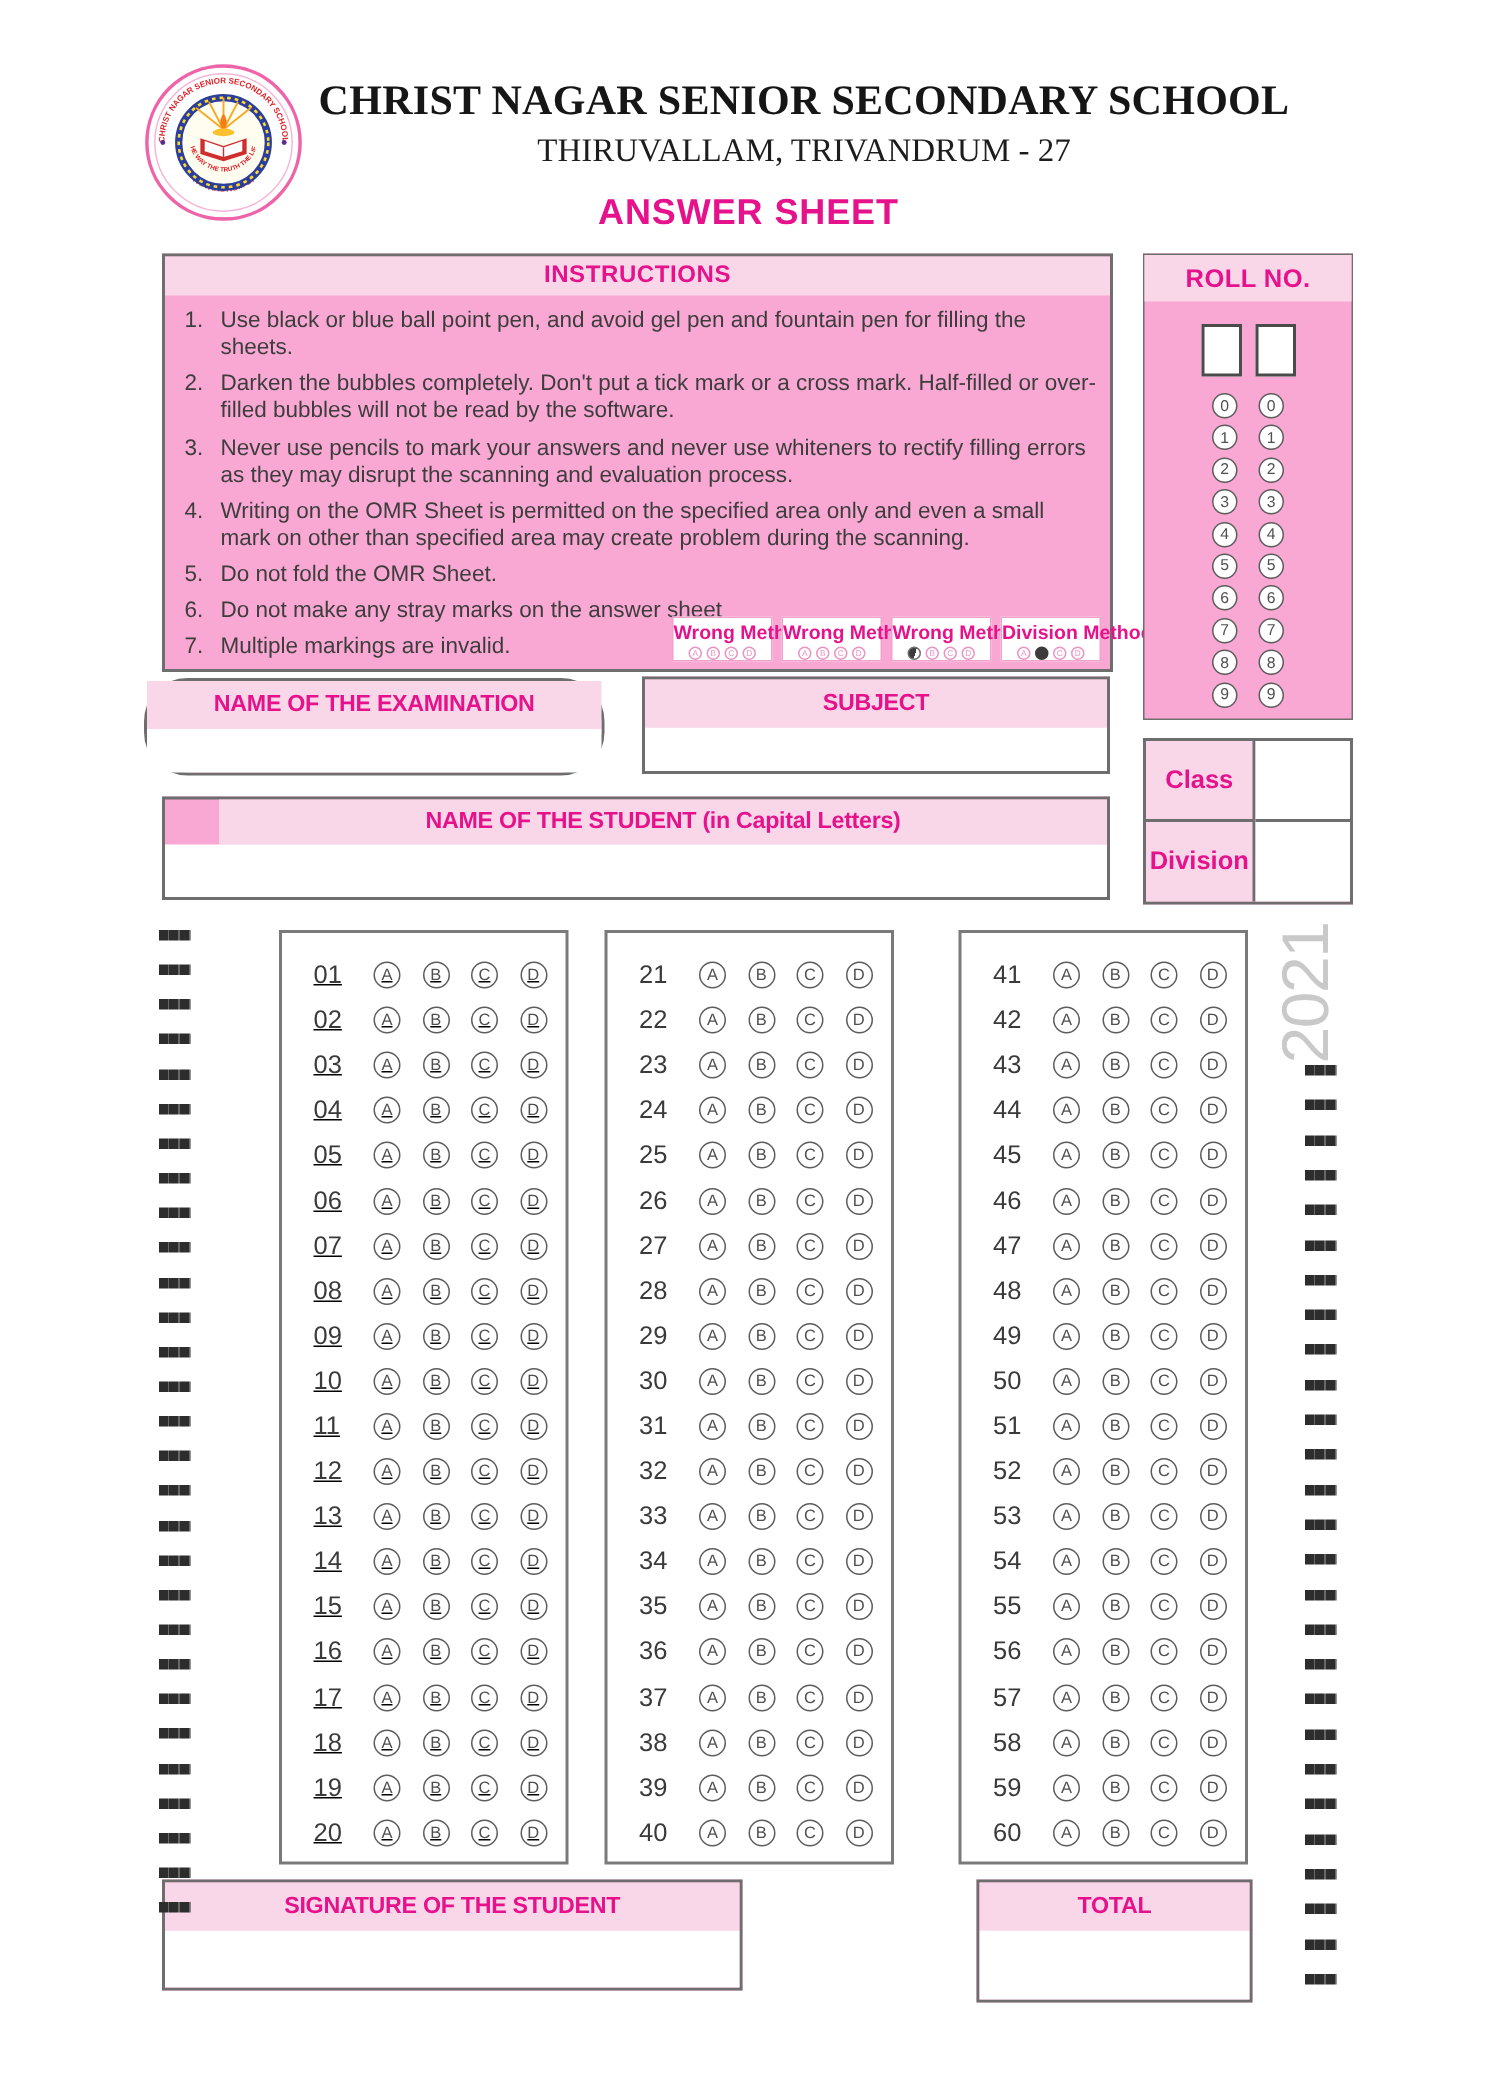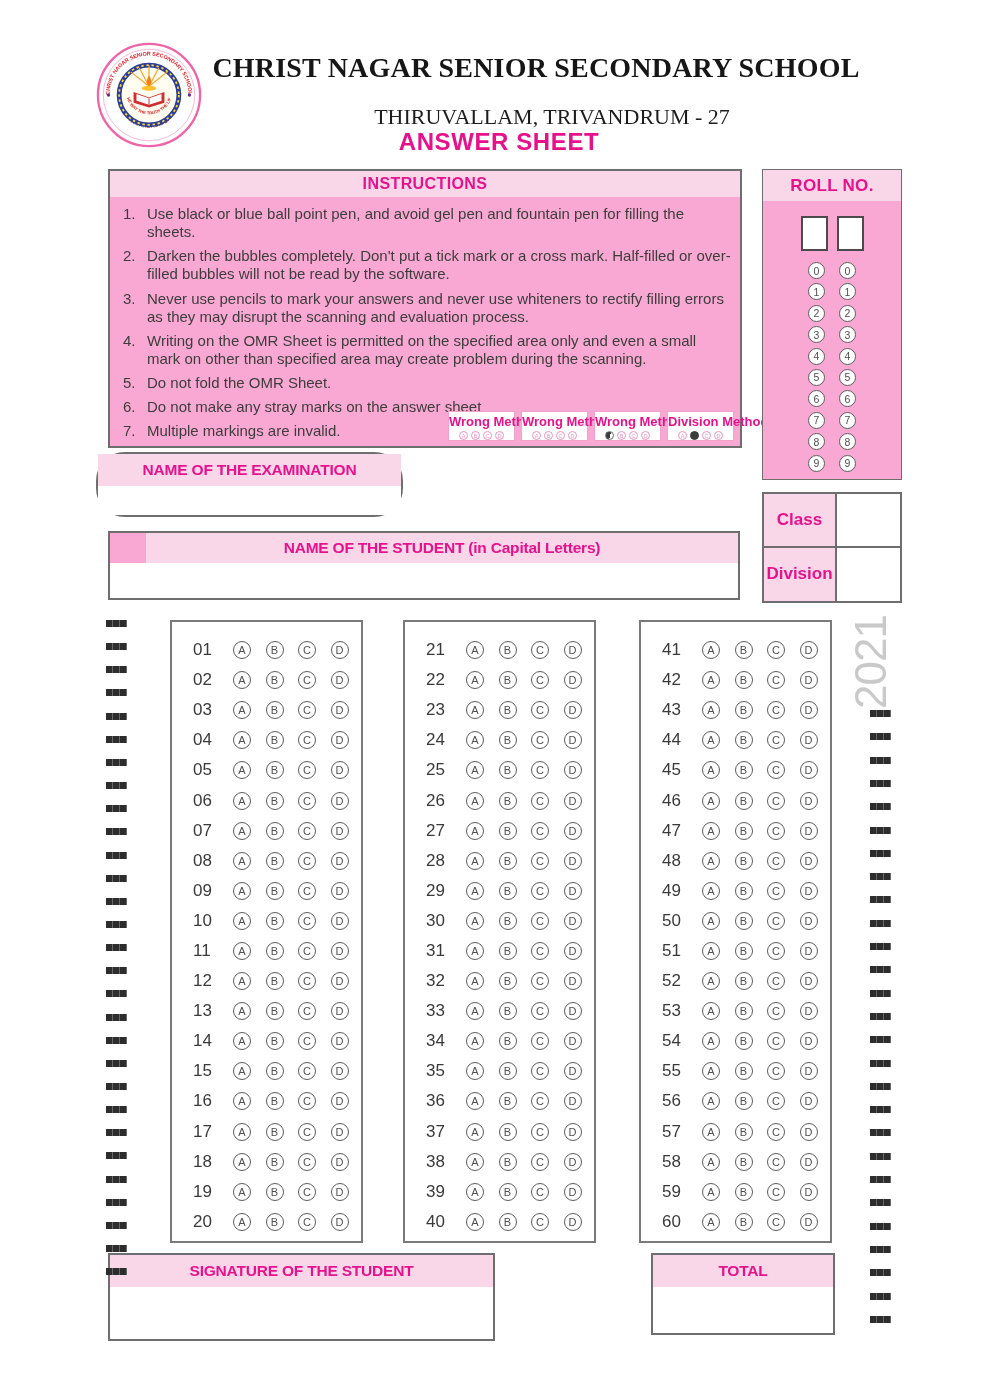--- a/index.html
+++ b/index.html
@@ -5,22 +5,22 @@
   * { margin:0; padding:0; box-sizing:border-box; }
   body { background:#fff; }
   .page { position:relative; width:998px; height:1400px; background:#fff;
           font-family:"Liberation Sans", sans-serif; overflow:hidden; }
 
   
   .logo { position:absolute; left:96px; top:42px; width:106px; height:106px; }
   .school-name { position:absolute; left:110px; top:52px; width:852px; text-align:center;
                  font-family:"Liberation Serif", serif; font-weight:bold; font-size:28px;
                  color:#161616; letter-spacing:0.2px; }
-  .school-address { position:absolute; left:126px; top:87px; width:852px; text-align:center;
-                    font-family:"Liberation Serif", serif; font-size:22px; color:#1d1d1d;margin-top:17px; }
+  .school-address { position:absolute; left:110px; top:87px; width:852px; text-align:center;
+                    font-family:"Liberation Serif", serif; font-size:22px; color:#1d1d1d; }
   .sheet-title { position:absolute; left:0; top:128px; width:998px; text-align:center;
                  font-size:24px; font-weight:bold; color:#e6128c; letter-spacing:0.6px; }
 
   
   .panel { position:absolute; border:2px solid #6e6e6e; background:#f9a8d4; }
   .pinkbar { background:#f9d7e8; color:#e6128c; font-weight:bold; text-align:center; }
 
   
   #instructions { left:108px; top:169px; width:634px; height:279px; }
   .instr-title { height:26px; line-height:26px; font-size:16px; letter-spacing:0.4px; }
@@ -59,28 +59,28 @@
   #classdiv { left:762px; top:492px; width:140px; height:111px; display:grid;
               grid-template-columns:73px 1fr; grid-template-rows:1fr 1fr; }
   .cd-label { background:#f9d7e8; color:#e6128c; font-weight:bold; font-size:17px;
               display:flex; align-items:center; justify-content:center; border-right:2px solid #6e6e6e; }
   .cd-bb { border-bottom:2px solid #6e6e6e; }
   .cd-input { background:#fff; }
 
   
   .grid-box { position:absolute; top:620px; width:193px; height:623px; border:2px solid #7a7a7a;
               background:#fff; padding-top:13px; }
-  #gb0 { left:170px; } #gb1 { left:403px; } #gb2 { left:639px; }
+  #gb0 { left:186px;text-decoration:underline; } #gb1 { left:403px; } #gb2 { left:639px; }
   .q-row { display:flex; align-items:center; height:30.1px; padding-left:21px; }
   .q-num { width:27px; font-size:17px; color:#3a3a3a; }
   .q-bubbles { display:flex; gap:14.5px; margin-left:13px; }
   .bubble.grid { width:18px; height:18px; font-size:11px; }
 
   
-  #sig-box   { left:108px; top:1253px; width:387px; height:88px; }
+  #sig-box   { left:108px; top:1253px; width:387px; height:74px; }
   #date-box  { left:511px; top:1253px; width:129px; height:82px; }
   #total-box { left:651px; top:1253px; width:184px; height:82px; }
 
   
   .tmark { position:absolute; width:21px; height:7px;
            background:repeating-linear-gradient(90deg,#2d2d2d 0px,#2d2d2d 6px,#686868 6px,#686868 7px); }
   #year { position:absolute; left:791px; top:640px; width:160px; height:44px; line-height:44px;
           text-align:center; font-size:44px; letter-spacing:-1px; color:#c9c9c9;
           transform:rotate(-90deg); }
 </style>
@@ -229,20 +229,24 @@
           <div class="bubble">6</div>
           <div class="bubble">7</div>
           <div class="bubble">8</div>
           <div class="bubble">9</div>
         </div>
       </div>
   </div>
 
   <div class="panel" id="exam-box">
     <div class="pinkbar field-head">NAME OF THE EXAMINATION</div>
+    <div class="field-body"></div>
+  </div>
+  <div class="panel" id="subject-box">
+    <div class="pinkbar field-head">SUBJECT</div>
     <div class="field-body"></div>
   </div>
   <div class="panel" id="student-box">
     <div class="pinkbar field-head">NAME OF THE STUDENT (in Capital Letters)</div>
     <div class="field-body"></div>
   </div>
 
   <div class="panel" id="classdiv">
     <div class="cd-label cd-bb">Class</div>
     <div class="cd-input cd-bb"></div>

